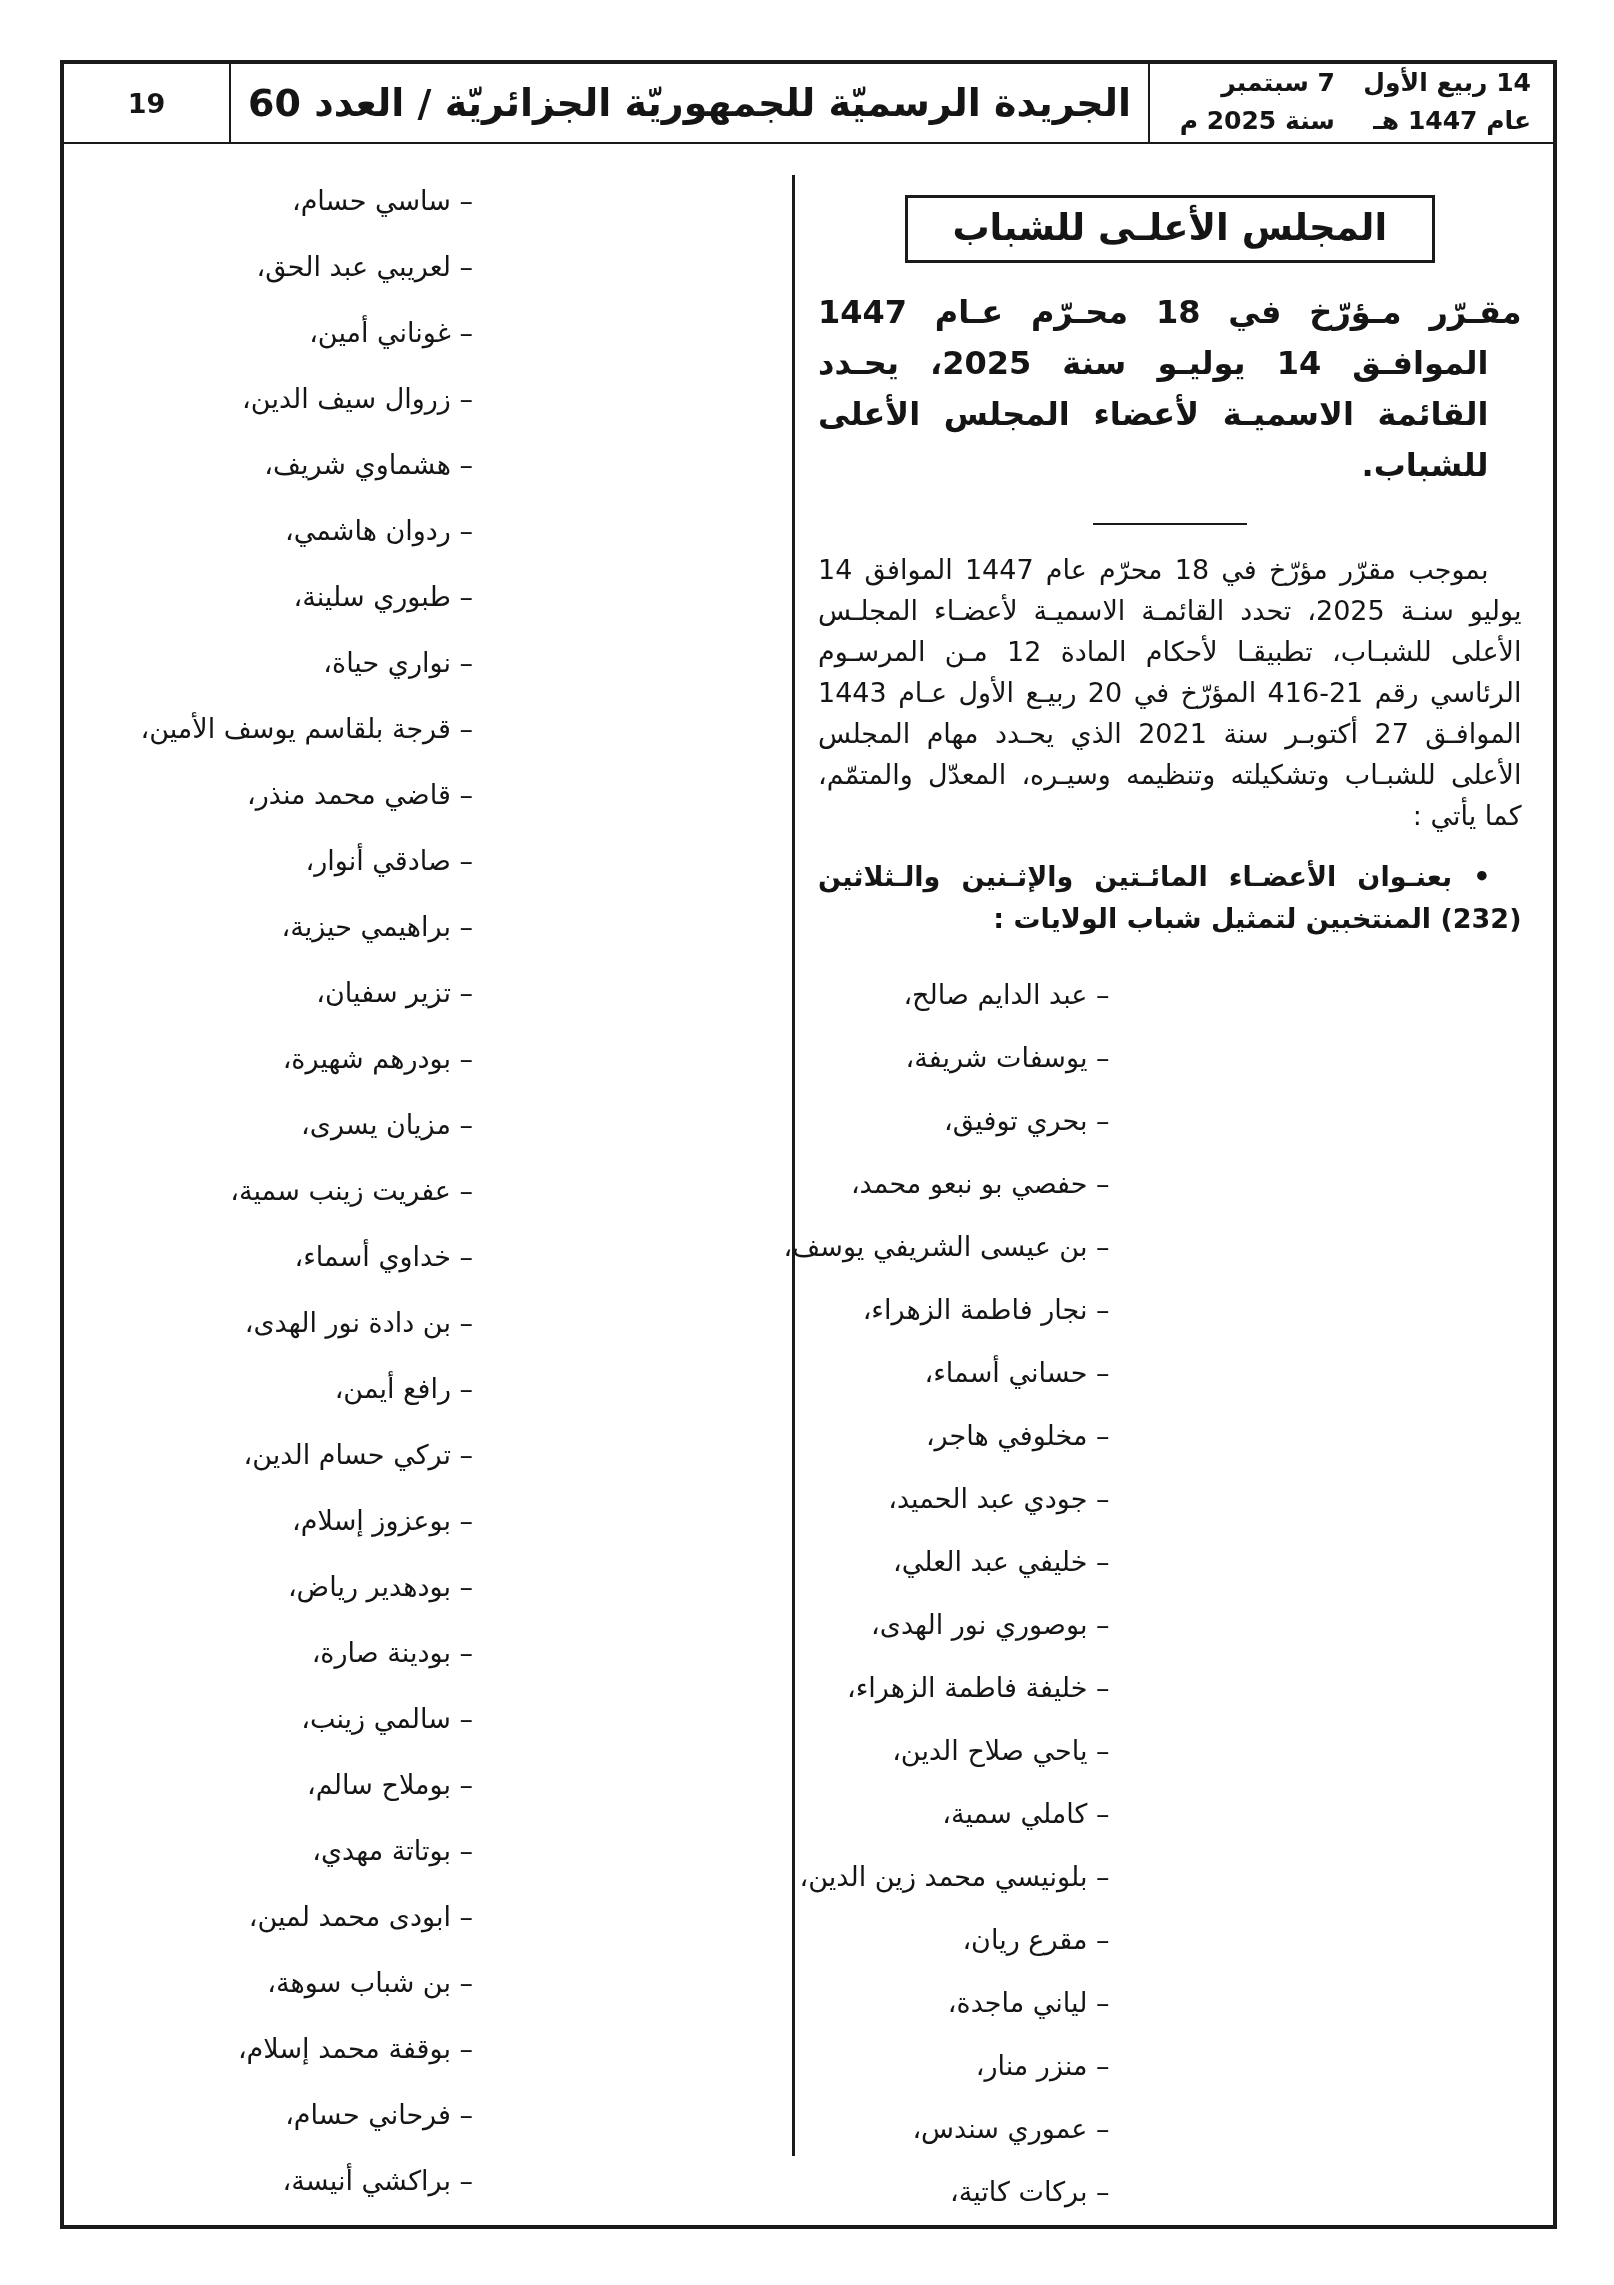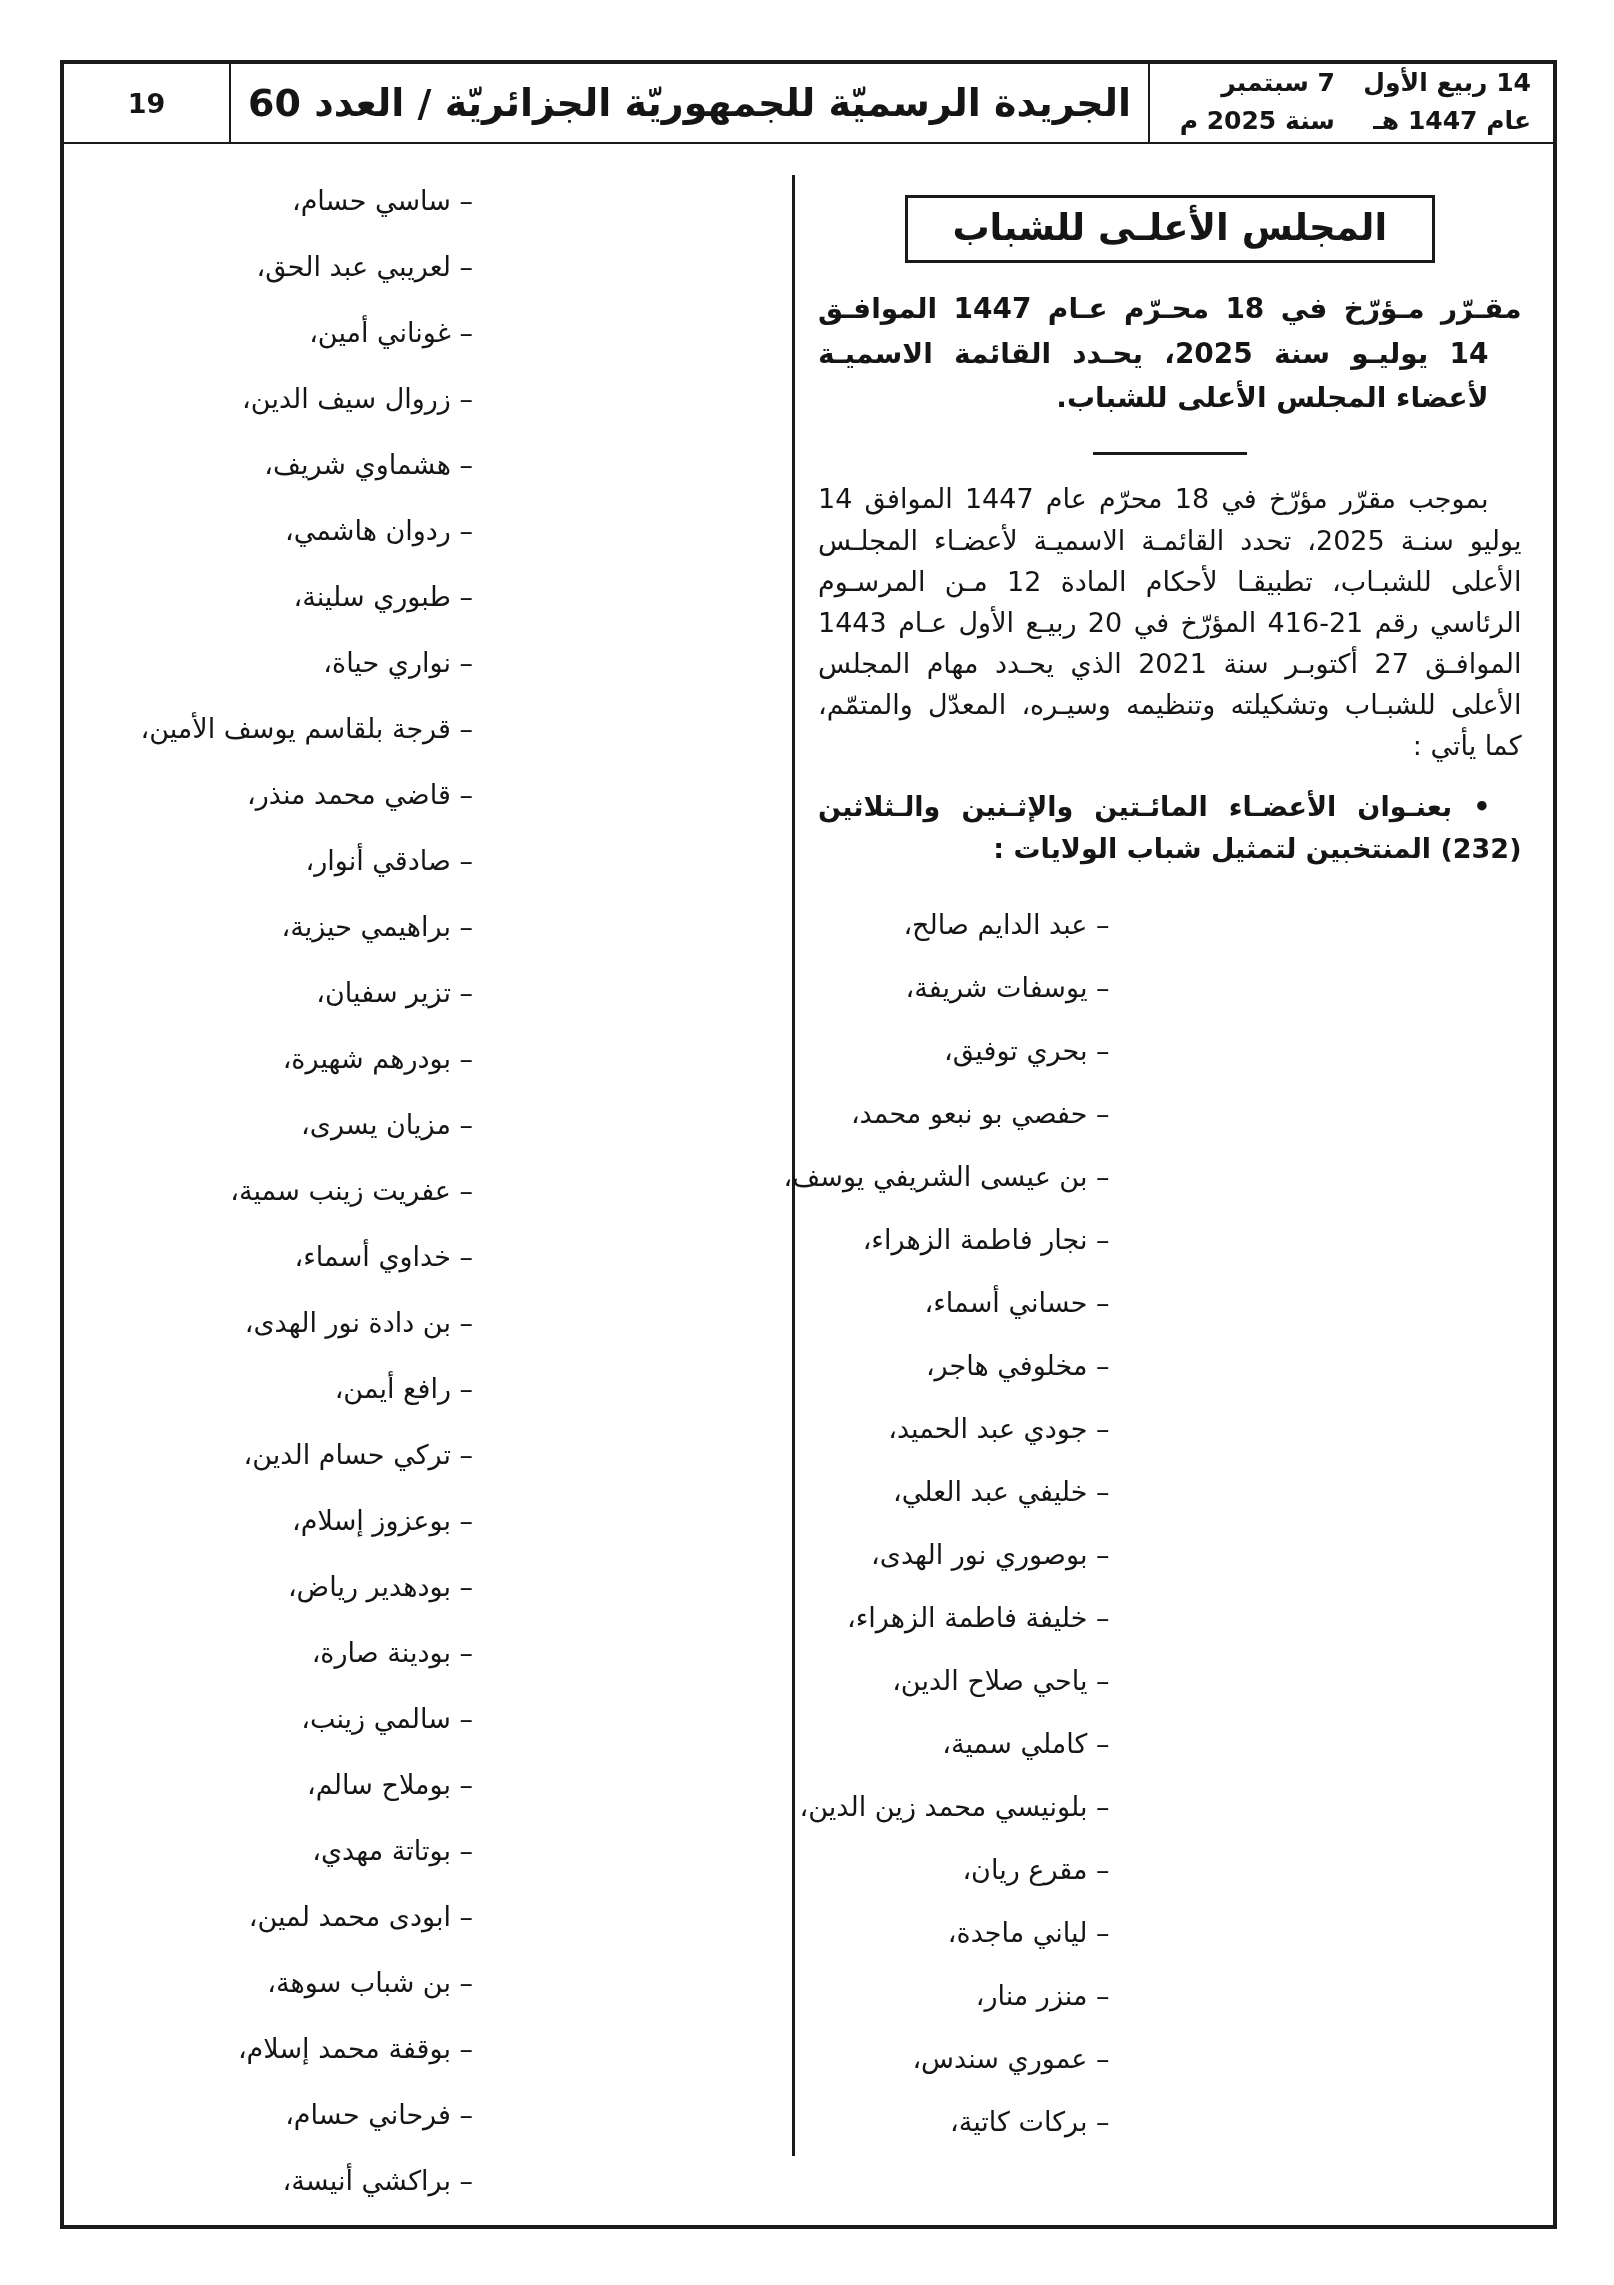--- a/index.html
+++ b/index.html
@@ -44,21 +44,21 @@
   }
   .col { position:absolute; top:0; }
   .col-main { right:8px; width:758px; padding:23.5px 23.5px 0 31px; }
   .col-cont { left:0; width:724px; padding:0; }
 
   .section-box {
     width:530px; margin:27px auto 0; border:3.6px solid #1a1a1a;
     text-align:center; font-weight:bold; font-size:37px; padding:8.1px 3.6px 11.8px;
   }
   .summary {
-    margin-top:23.5px; font-weight:bold; font-size:28px; line-height:1.6;
+    margin-top:23.5px; font-weight:bold; font-size:32px; line-height:1.6;
     text-align:justify; padding-right:33px; text-indent:-33px;
   }
   .rule { width:154px; height:2.7px; background:#1a1a1a; margin:31px auto 23.5px; }
   .body-par {
     font-size:27px; line-height:1.52; text-align:justify; text-indent:33px;
   }
   .members-heading {
     margin-top:20px; font-weight:bold; font-size:27px; line-height:1.55;
     text-align:justify; text-indent:31px;
   }

